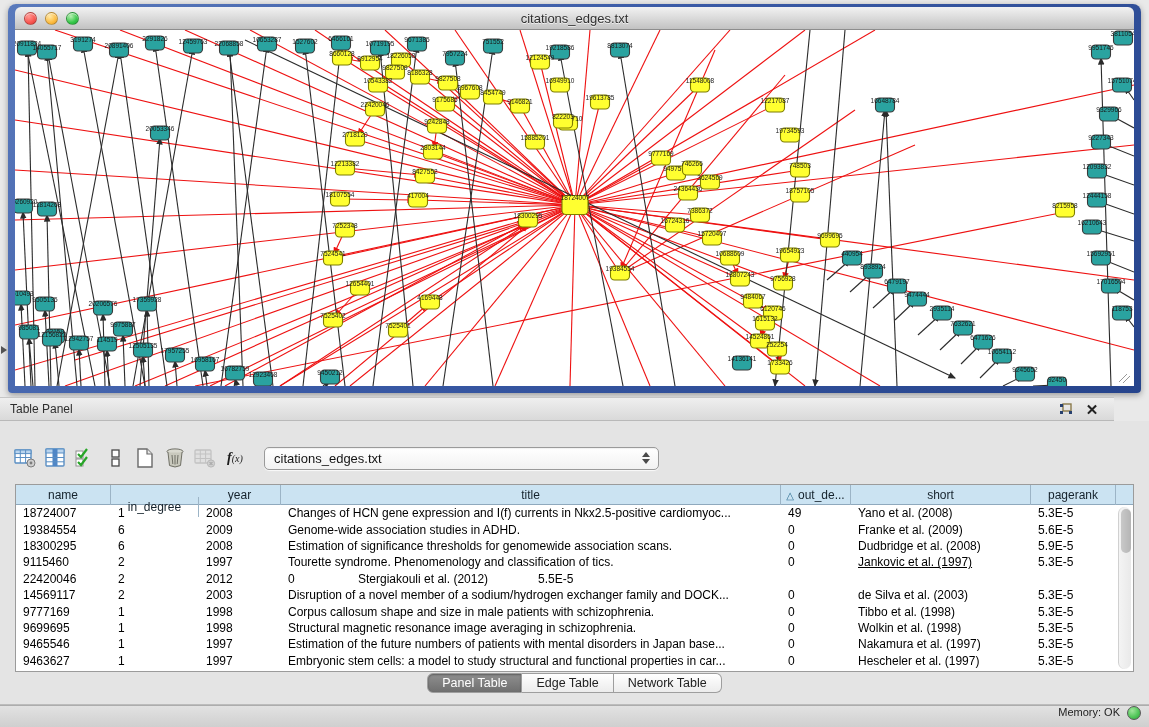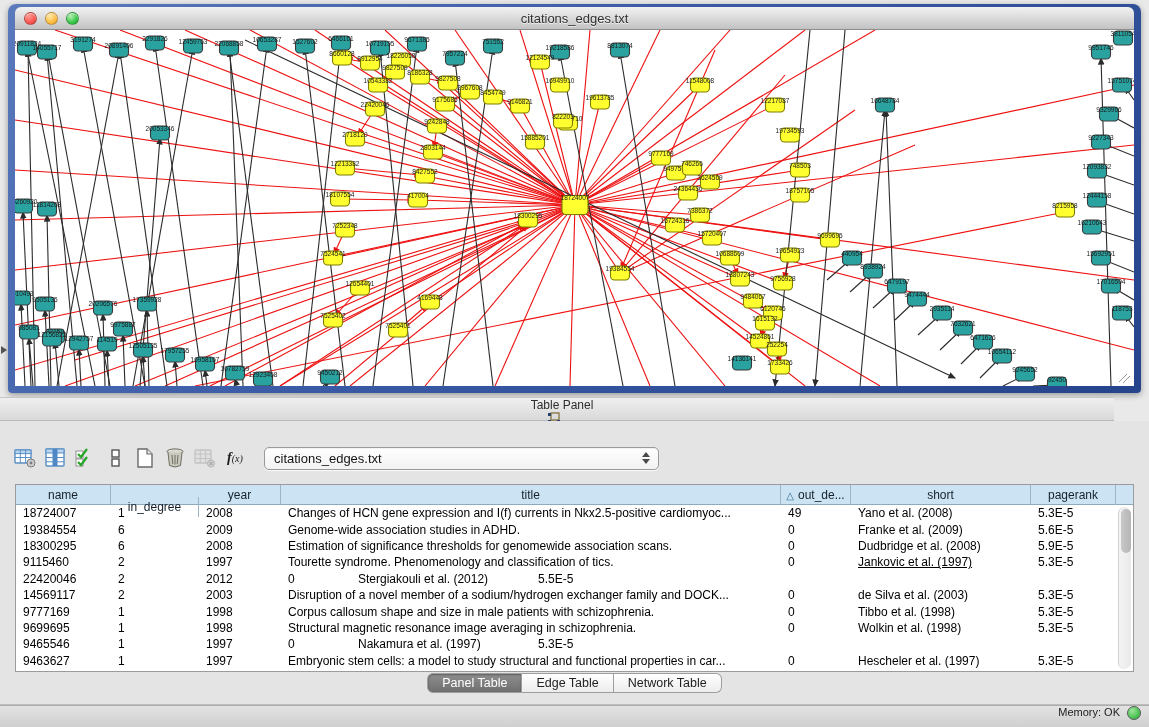--- a/index.html
+++ b/index.html
@@ -25,21 +25,21 @@
   #net-canvas { position:relative; width:1119px; height:356px; background:#ffffff; overflow:hidden; }
   #net-svg { display:block; }
 
   
   #left-marker { position:absolute; left:1px; top:346px; width:0; height:0;
     border-left:6px solid #555; border-top:4px solid transparent; border-bottom:4px solid transparent; }
 
   
   #panel-header { position:absolute; left:0; top:397px; width:1114px; height:24px;
     background:linear-gradient(#efefef,#d9d9d9); border-top:1px solid #c6c6c6;
-    border-bottom:1px solid #b9b9b9; display:flex; align-items:center;flex-direction:column; }
+    border-bottom:1px solid #b9b9b9; display:flex; align-items:center; }
   #panel-title { font-size:12px; color:#2e2e2e; padding-left:10px; }
   #panel-header .spacer { flex:1; }
   .hdr-btn { width:20px; height:18px; display:flex; align-items:center; justify-content:center;
     margin-right:6px; cursor:default; }
   #close-x { font-size:15px; font-weight:bold; color:#222; line-height:1; margin-right:12px; }
 
   #panel-body { position:absolute; left:0; top:421px; width:1149px; height:284px;
     background:#e4e4e4; border-bottom:1px solid #bcbcbc; }
 
   
@@ -693,20 +693,21 @@
             <div class="td" style="width: 82px;">1998</div>
             <div class="td" style="width: 500px;">Structural magnetic resonance image averaging in schizophrenia.</div>
             <div class="td" style="width: 70px;">0</div>
             <div class="td" style="width: 180px;">Wolkin et al. (1998)</div>
             <div class="td" style="width: 85px;">5.3E-5</div>
           </div>
           <div class="tr">
             <div class="td" style="width: 95px;">9465546</div>
             <div class="td" style="width: 88px;">1</div>
             <div class="td" style="width: 82px;">1997</div>
+            <div class="td" style="width: 500px;">Estimation of the future numbers of patients with mental disorders in Japan base...</div>
             <div class="td" style="width: 70px;">0</div>
             <div class="td" style="width: 180px;">Nakamura et al. (1997)</div>
             <div class="td" style="width: 85px;">5.3E-5</div>
           </div>
           <div class="tr">
             <div class="td" style="width: 95px;">9463627</div>
             <div class="td" style="width: 88px;">1</div>
             <div class="td" style="width: 82px;">1997</div>
             <div class="td" style="width: 500px;">Embryonic stem cells: a model to study structural and functional properties in car...</div>
             <div class="td" style="width: 70px;">0</div>

